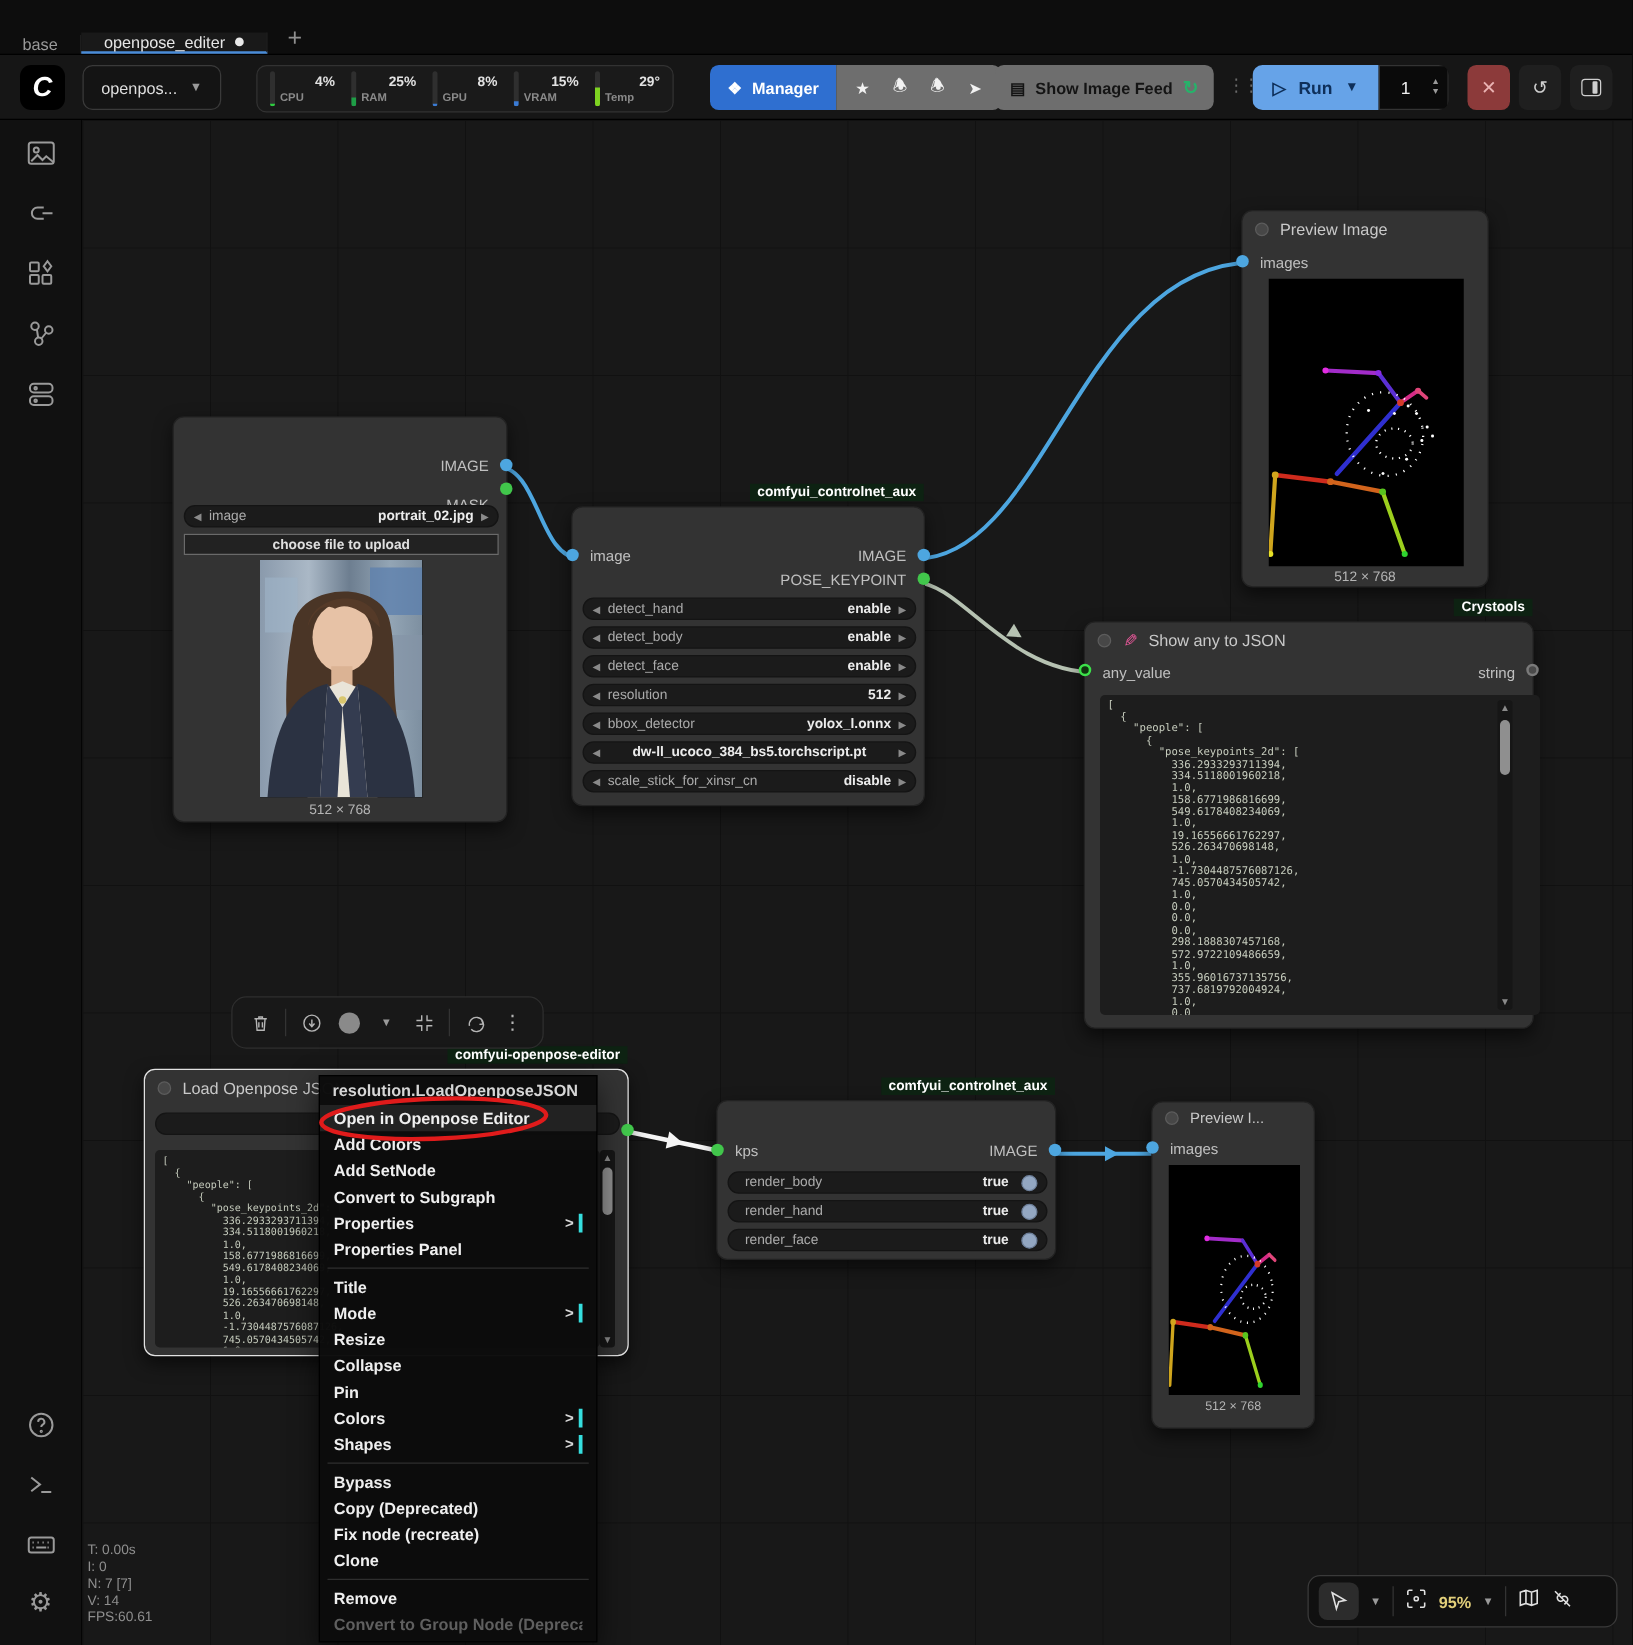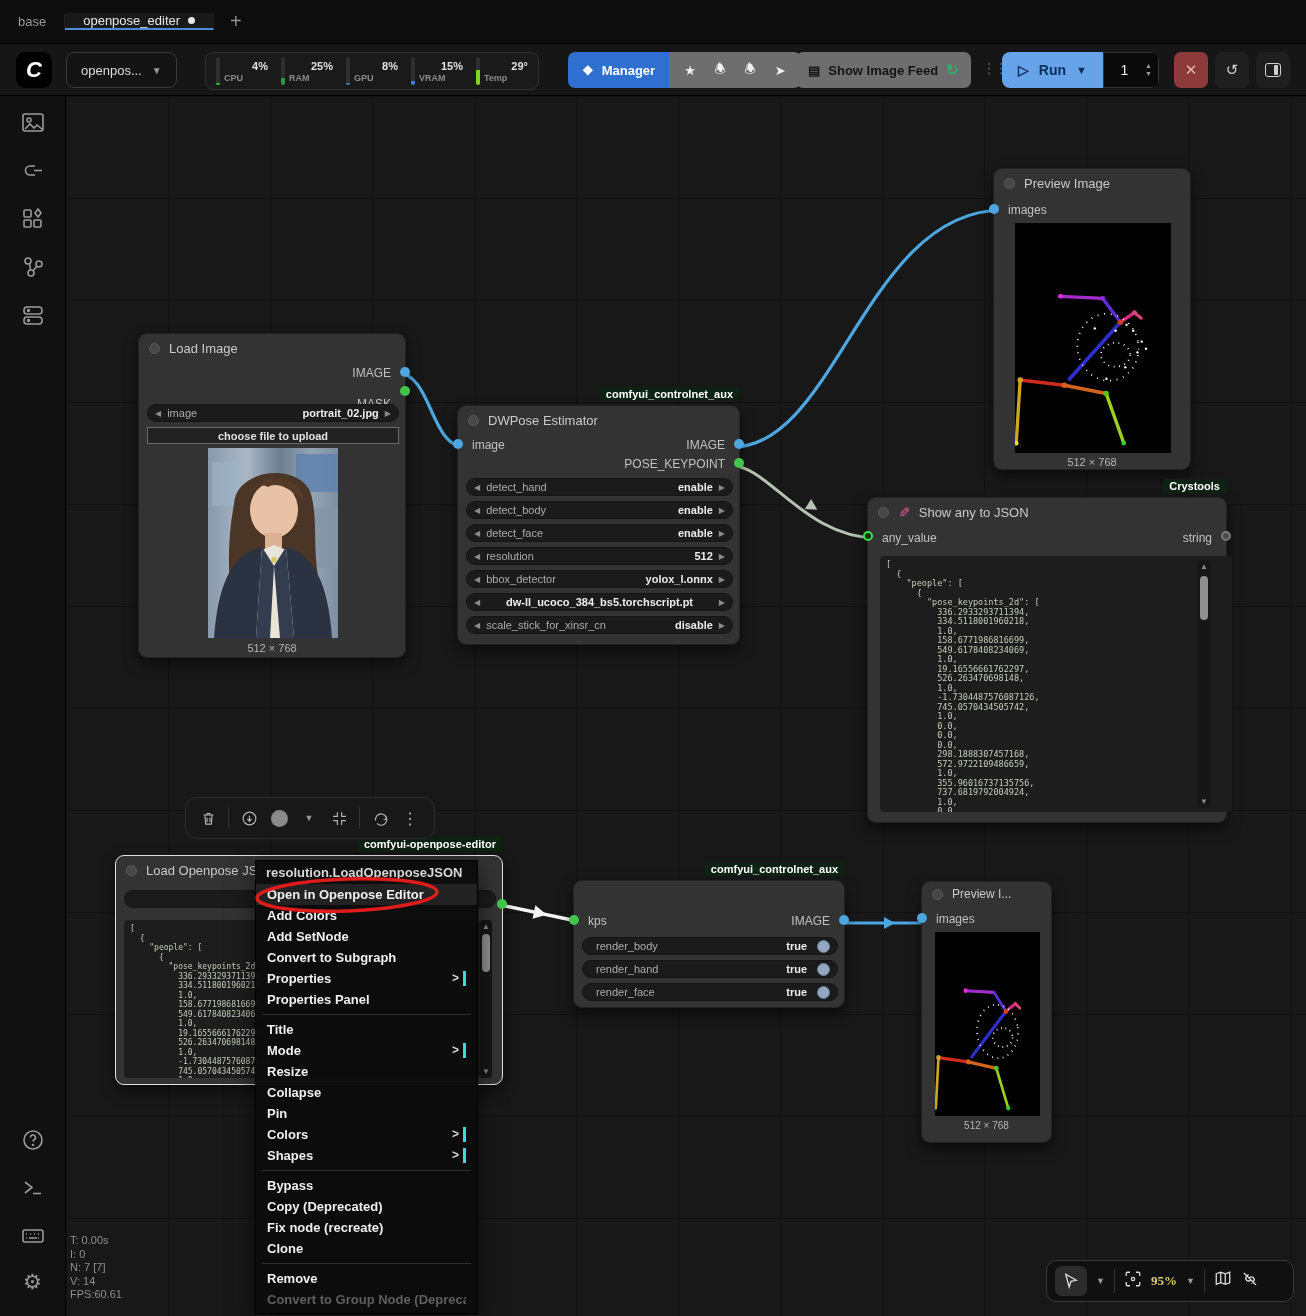--- a/index.html
+++ b/index.html
@@ -1,21 +1,21 @@
 <!DOCTYPE html>
 <html><head>
 <meta charset="utf-8">
 <style>
   * { margin:0; padding:0; box-sizing:border-box; }
   html,body { background:#000; }
   body { font-family:"Liberation Sans", sans-serif; }
   #app { position:relative; width:1306px; height:1316px; background:#181818; overflow:hidden; }
 
   
-  .tabbar { position:absolute; left:0; top:0; width:100%; height:44px; background:#0d0d0d; border-bottom:1px solid #000; display:flex; align-items:center; }
+  .tabbar { position:absolute; left:0; top:0; width:100%; height:44px; background:#0d0d0d; border-bottom:1px solid #000; display:flex; align-items:flex-end; }
   .tab { display:flex; align-items:center; gap:8px; padding:0 18px; font-size:13px; color:#9a9a9a; border-right:1px solid #1d1d1d; }
   .tab.active { background:#191919; color:#e6e6e6; border-bottom:2px solid #4a8cd8; }
   .tab-dot { width:7px; height:7px; border-radius:50%; background:#e8e8e8; }
   .newtab { display:flex; align-items:center; padding:0 16px; color:#8f8f8f; font-size:20px; }
 
   
   .menubar { position:absolute; left:0; top:44px; width:100%; height:52px; background:#161616; border-bottom:1px solid #000; }
   .logo { position:absolute; left:16px; top:8px; width:36px; height:36px; background:#000; border-radius:9px; color:#fff; font-weight:800; font-size:22px; display:flex; align-items:center; justify-content:center; font-style:italic; }
   .wf-pill { position:absolute; left:66px; top:8px; height:36px; padding:0 14px; background:#141414; border:1px solid #3a3a3a; border-radius:8px; display:flex; align-items:center; gap:10px; color:#dedede; font-size:13px; }
   .chev { color:#9a9a9a; font-size:10px; }
@@ -106,21 +106,21 @@
   .cyanbar { width:3px; height:15px; background:#35dede; margin-left:3px; }
   .cm-div { border-top:1px solid #2e2e2e; margin:4px 6px; }
   .redcircle { position:absolute; left:186px; top:776px; width:200px; height:46px; z-index:11; pointer-events:none; }
 
   
   .fps-stats { position:absolute; left:4px; top:1138px; color:#8f8f8f; font-size:11px; line-height:13.5px; z-index:2; }
   .ztb { position:absolute; left:980px; top:1164px; width:248px; height:42px; background:#101010; border:1px solid #3a3a3a; border-radius:10px; display:flex; align-items:center; gap:9px; padding:0 8px; z-index:6; }
   .ztb .sep { width:1px; height:24px; background:#333; }
   .ztb svg { stroke:#e0e0e0; fill:none; stroke-width:1.7; width:18px; height:18px; }
   .cursor-btn { width:32px; height:30px; background:#2c2c2c; border-radius:7px; display:flex; align-items:center; justify-content:center; }
-  .zoom-lbl { color:#e2cf7a; font-size:13px; font-weight:bold;font-family:Liberation Serif, serif; }
+  .zoom-lbl { color:#e2cf7a; font-size:13px; font-weight:bold; }
 </style>
 </head>
 <body>
 
 <div id="app">
 
   <div class="tabbar">
     <div class="tab">
         <span>base</span>
       </div>
@@ -303,24 +303,20 @@
       <path d="M667 351 C 770 351, 800 114, 937 114" stroke="#4da6e0" stroke-width="3.2" fill="none"></path>
       <path d="M667 370 C 702 370, 740 442, 811 442" stroke="#b6c2b2" stroke-width="3" fill="none"></path>
       <polygon points="0,-6 11,0 0,6" fill="#b6c2b2" transform="translate(742,408) rotate(32)"></polygon>
       <path d="M425 807 L520 827" stroke="#f5f5f5" stroke-width="3.5" fill="none"></path>
       <polygon points="0,-7 13,0 0,7" fill="#f5f5f5" transform="translate(468,816) rotate(12)"></polygon>
       <path d="M777 827 L875 827" stroke="#4da6e0" stroke-width="3.2" fill="none"></path>
       <polygon points="0,-6 11,0 0,6" fill="#4da6e0" transform="translate(818,827)"></polygon>
     </svg>
 
     <div class="node" style="left:72px;top:237px;width:268px;height:325px">
-      <div class="n-header">
-          <span class="c-dot"></span>
-          <span>Load Image</span>
-        </div>
       <span class="slot-r" style="top:32px">IMAGE</span>
       <span class="sock blue out" style="top:33px"></span>
       <span class="slot-r" style="top:63px">MASK</span>
       <span class="sock green out" style="top:52px"></span>
       <div class="pill" style="left:8px;top:70px;width:252px">
         <span class="arr">◀</span>
         <span class="pn">image</span>
         <span class="pv">portrait_02.jpg</span>
         <span class="arr">▶</span>
       </div>
@@ -352,24 +348,20 @@
           <path d="M54 99 L66 118 L62 190 L48 190 Z" fill="#343c50"></path>
           <path d="M78 99 L66 118 L72 190 L86 190 Z" fill="#343c50"></path>
           <circle cx="66" cy="112" r="3" fill="#d9c66e"></circle>
         </svg>
       </div>
       <div class="cap" style="top:308px">512 × 768</div>
     </div>
 
     <div class="node" style="left:391px;top:309px;width:283px;height:240px">
       <div class="badge">comfyui_controlnet_aux</div>
-      <div class="n-header">
-          <span class="c-dot"></span>
-          <span>DWPose Estimator</span>
-        </div>
       <span class="slot-l" style="top:32px">image</span>
       <span class="sock blue in" style="top:33px"></span>
       <span class="slot-r" style="top:32px">IMAGE</span>
       <span class="sock blue out" style="top:33px"></span>
       <span class="slot-r" style="top:51px">POSE_KEYPOINT</span>
       <span class="sock green out" style="top:52px"></span>
 
       <div class="pill" style="left:8px;top:72px;width:267px">
         <span class="arr">◀</span>
           <span class="pn">detect_hand</span>

